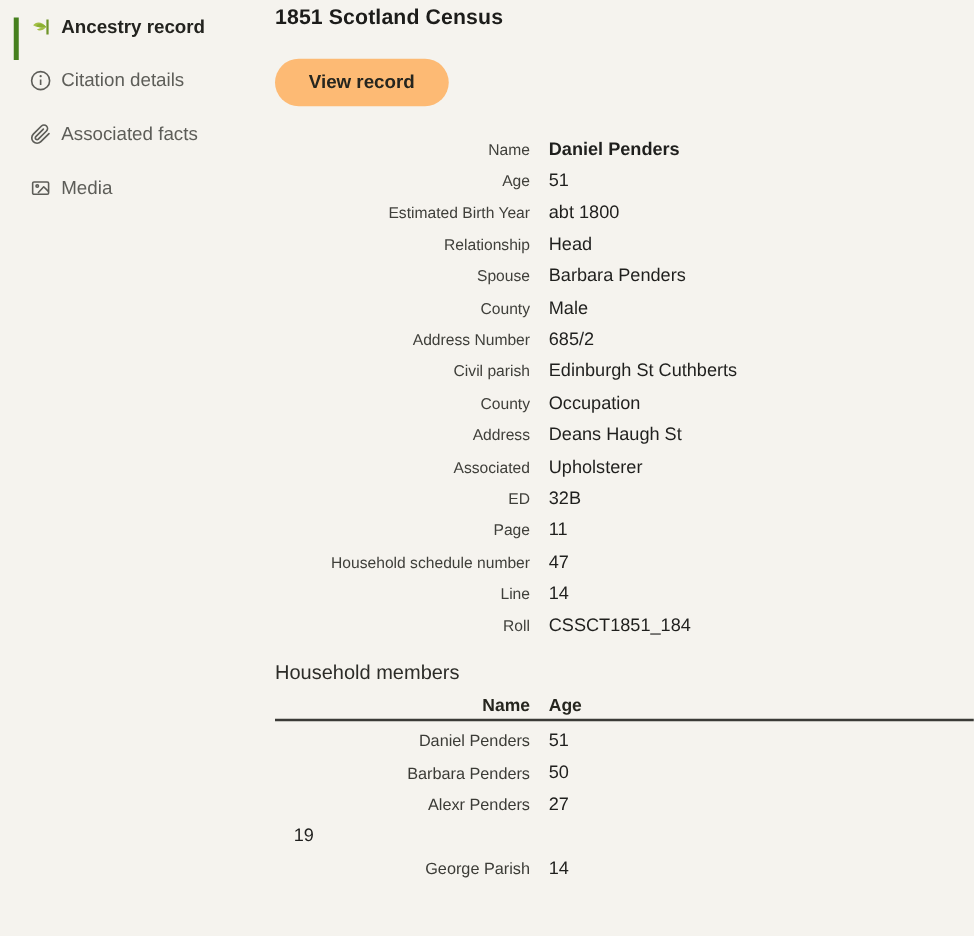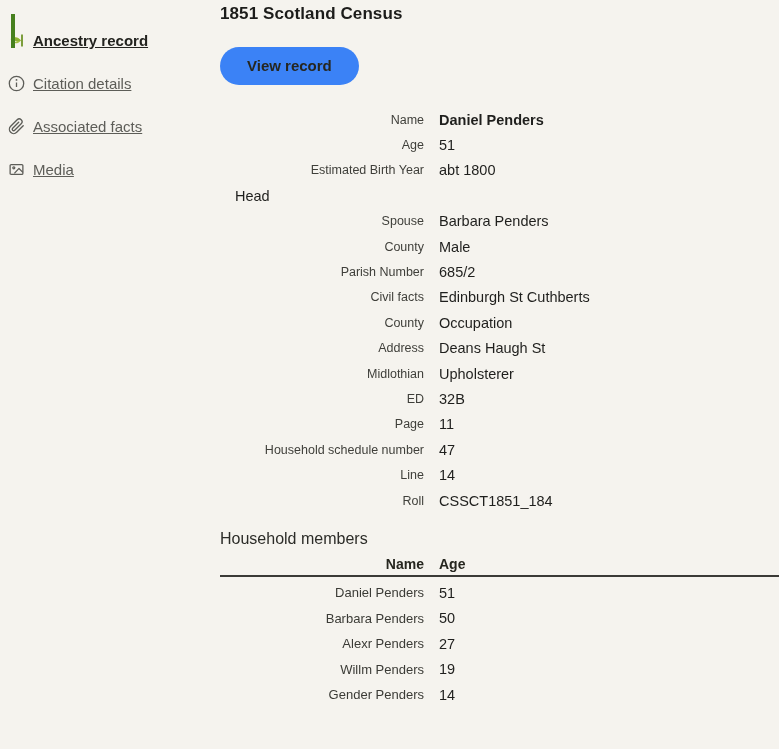--- a/index.html
+++ b/index.html
@@ -15,28 +15,27 @@
   
   .sidebar {
     position: absolute;
     left: 0; top: 0;
     width: 216px;
     padding-top: 13px;
   }
   .sidebar-item {
     position: relative;
     display: flex;
-    align-items: flex-end;
+    align-items: flex-start;
     height: 36px;
     margin-bottom: 7px;
-    padding-left: 8px;
+    padding-left: 24px;
     font-size: 15px;
     color: #5d5d58;
     cursor: pointer;
-    text-decoration: underline;
   }
   .sidebar-item .icn {
     width: 17px; height: 17px;
     margin-right: 8px;
     display: inline-flex;
     align-items: center;
     justify-content: center;
     flex: 0 0 auto;
   }
   .sidebar-item.active {
@@ -61,21 +60,21 @@
   .page-title {
     font-size: 17px;
     font-weight: 700;
     color: #1c1c1a;
     letter-spacing: 0.1px;
   }
   .view-record-btn {
     margin-top: 23px;
     display: inline-block;
     border: none;
-    background: #3b82f6;
+    background: #fdba74;
     color: #26261f;
     font-family: "Liberation Sans", sans-serif;
     font-size: 15px;
     font-weight: 600;
     padding: 0 27px;
     height: 38px;
     line-height: 38px;
     border-radius: 20px;
     cursor: pointer;
   }
@@ -211,48 +210,49 @@
       </div>
       <div class="field-row">
         <span class="field-label">Age</span>
         <span class="field-value">51</span>
       </div>
       <div class="field-row">
         <span class="field-label">Estimated Birth Year</span>
         <span class="field-value">abt 1800</span>
       </div>
       <div class="field-row">
+        <span class="field-label">Relationship</span>
         <span class="field-value">Head</span>
       </div>
       <div class="field-row">
         <span class="field-label">Spouse</span>
         <span class="field-value">Barbara Penders</span>
       </div>
       <div class="field-row">
         <span class="field-label">County</span>
         <span class="field-value">Male</span>
       </div>
       <div class="field-row">
-        <span class="field-label">Parish Number</span>
+        <span class="field-label">Address Number</span>
         <span class="field-value">685/2</span>
       </div>
       <div class="field-row">
-        <span class="field-label">Civil facts</span>
+        <span class="field-label">Civil parish</span>
         <span class="field-value">Edinburgh St Cuthberts</span>
       </div>
       <div class="field-row">
         <span class="field-label">County</span>
         <span class="field-value">Occupation</span>
       </div>
       <div class="field-row">
         <span class="field-label">Address</span>
         <span class="field-value">Deans Haugh St</span>
       </div>
       <div class="field-row">
-        <span class="field-label">Midlothian</span>
+        <span class="field-label">Associated</span>
         <span class="field-value">Upholsterer</span>
       </div>
       <div class="field-row">
         <span class="field-label">ED</span>
         <span class="field-value">32B</span>
       </div>
       <div class="field-row">
         <span class="field-label">Page</span>
         <span class="field-value">11</span>
       </div>
@@ -286,23 +286,22 @@
         </div>
         <div class="member-row">
           <span class="member-name">Barbara Penders</span>
           <span class="member-age">50</span>
         </div>
         <div class="member-row">
           <span class="member-name">Alexr Penders</span>
           <span class="member-age">27</span>
         </div>
         <div class="member-row">
-          <span class="member-name">Willm Penders</span>
           <span class="member-age">19</span>
         </div>
         <div class="member-row">
-          <span class="member-name">Gender Penders</span>
+          <span class="member-name">George Parish</span>
           <span class="member-age">14</span>
         </div>
       </div>
   </section>
 
 </main>
 
 </body></html>

